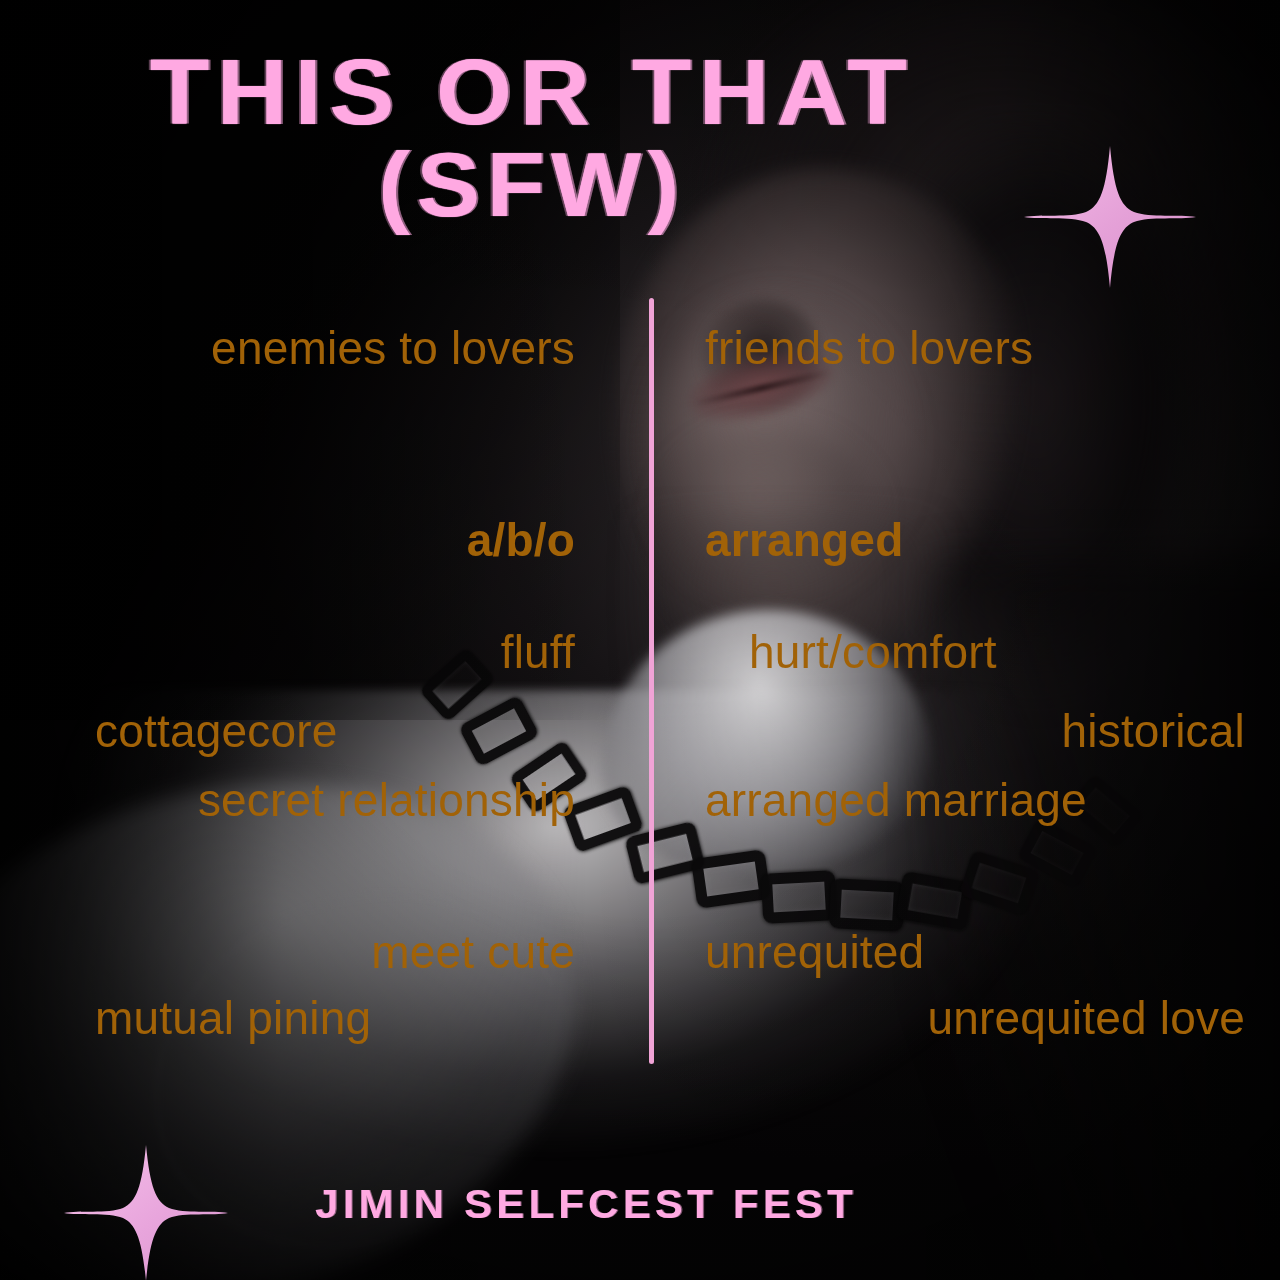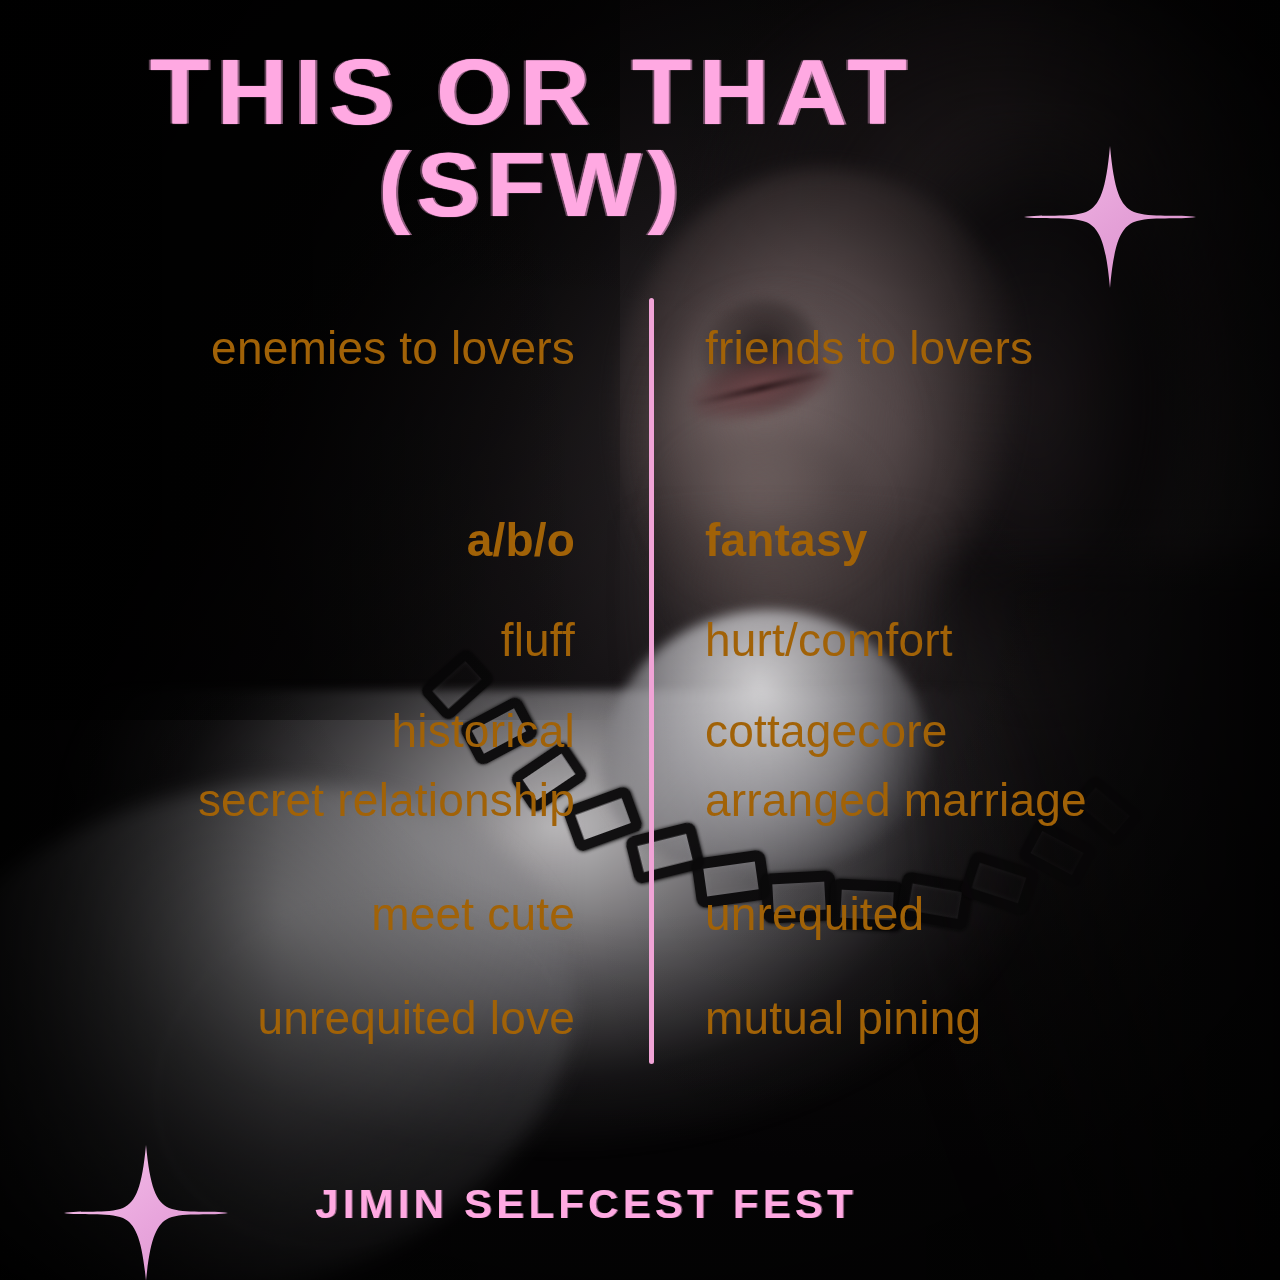--- a/index.html
+++ b/index.html
@@ -270,41 +270,41 @@
 
     <div class="divider"></div>
 
     <div class="columns" id="columns">
         <div class="row" style="top: 0px;">
           <div class="cell left">enemies to lovers</div>
           <div class="cell right">friends to lovers</div>
         </div>
         <div class="row" style="top: 191.5px;">
           <div class="cell left heavy">a/b/o</div>
-          <div class="cell right heavy">fantasy</div>
-        </div>
-        <div class="row" style="top: 292px;">
+          <div class="cell right heavy">arranged</div>
+        </div>
+        <div class="row" style="top: 304px; gap: 44px;">
           <div class="cell left">fluff</div>
           <div class="cell right">hurt/comfort</div>
         </div>
         <div class="row" style="top: 383px;">
+          <div class="cell right">cottagecore</div>
           <div class="cell left">historical</div>
-          <div class="cell right">cottagecore</div>
         </div>
         <div class="row" style="top: 452px;">
           <div class="cell left">secret relationship</div>
           <div class="cell right">arranged marriage</div>
         </div>
-        <div class="row" style="top: 566px; justify-content: flex-end;">
+        <div class="row" style="top: 604px; justify-content: flex-end;">
           <div class="cell left">meet cute</div>
           <div class="cell right">unrequited</div>
         </div>
         <div class="row" style="top: 670.25px;">
+          <div class="cell right">mutual pining</div>
           <div class="cell left">unrequited love</div>
-          <div class="cell right">mutual pining</div>
         </div>
       </div>
 
     <div class="sparkle sparkle-bottom">
       <svg width="168" height="142" viewBox="0 0 168 142">
         <defs>
           <linearGradient id="spk2" x1="0" y1="0" x2="1" y2="1">
             <stop offset="0%" stop-color="#F7C2EB"></stop>
             <stop offset="55%" stop-color="#E8A5DC"></stop>
             <stop offset="100%" stop-color="#D894CD"></stop>

